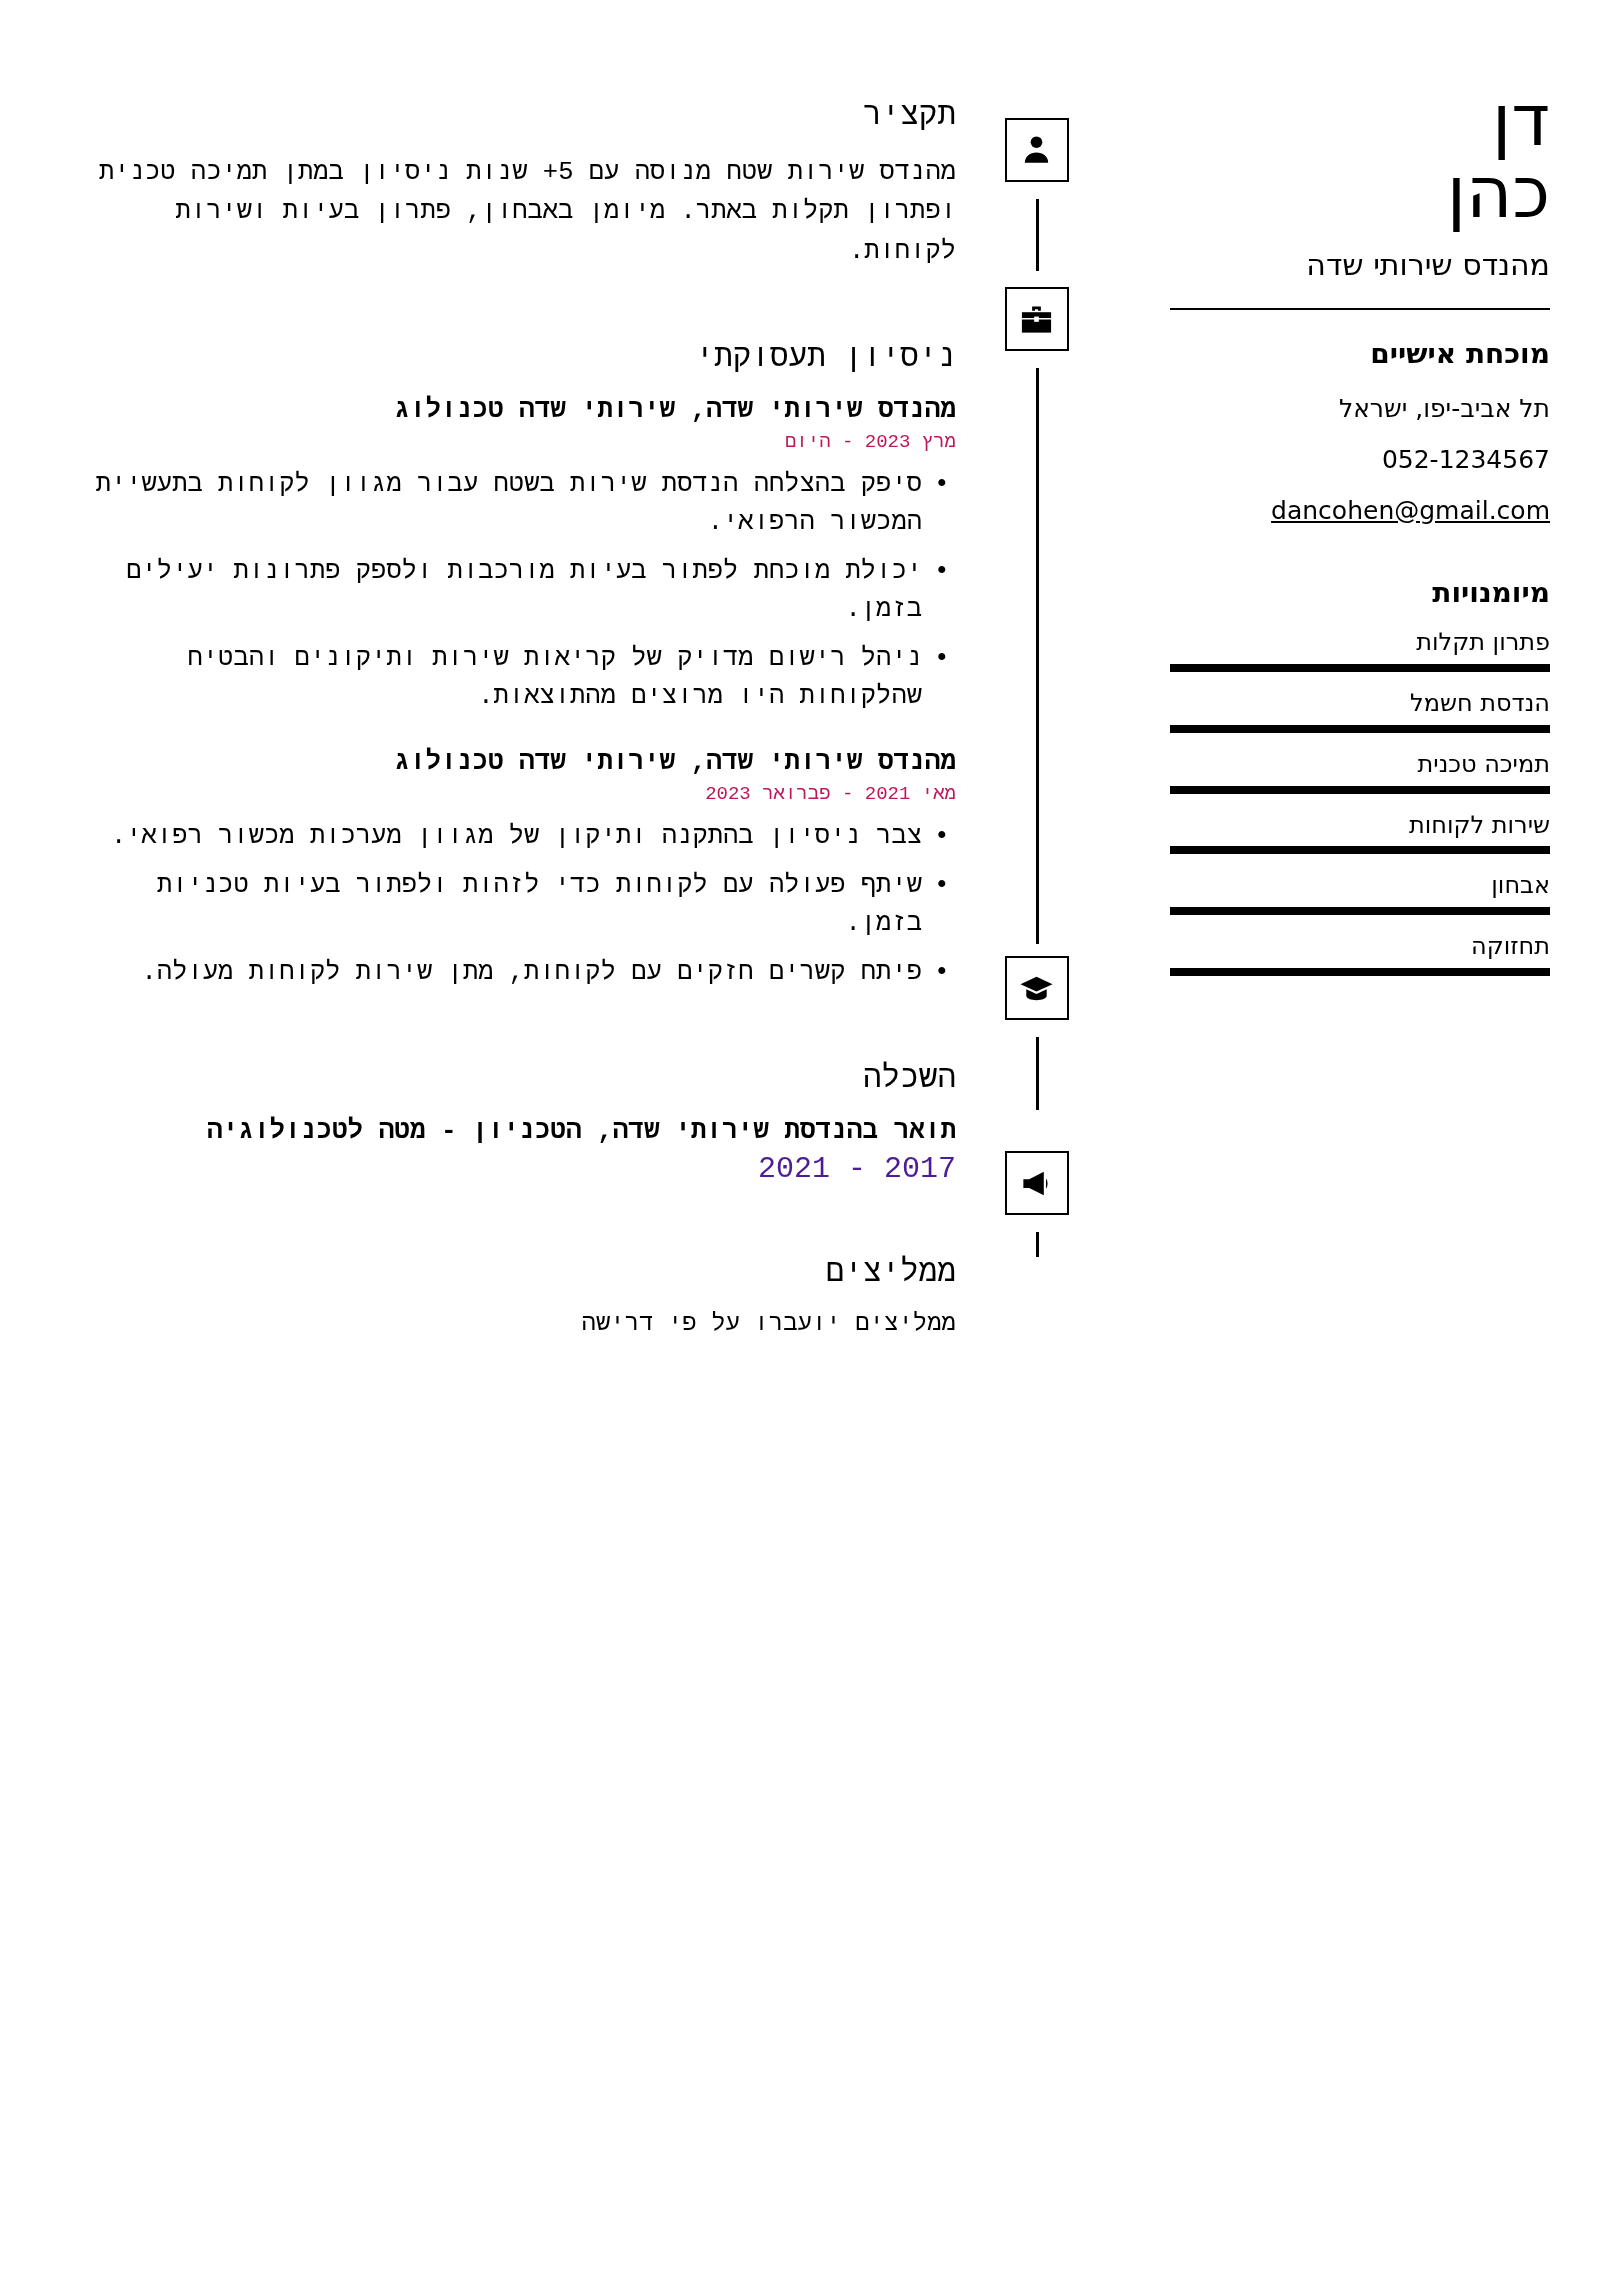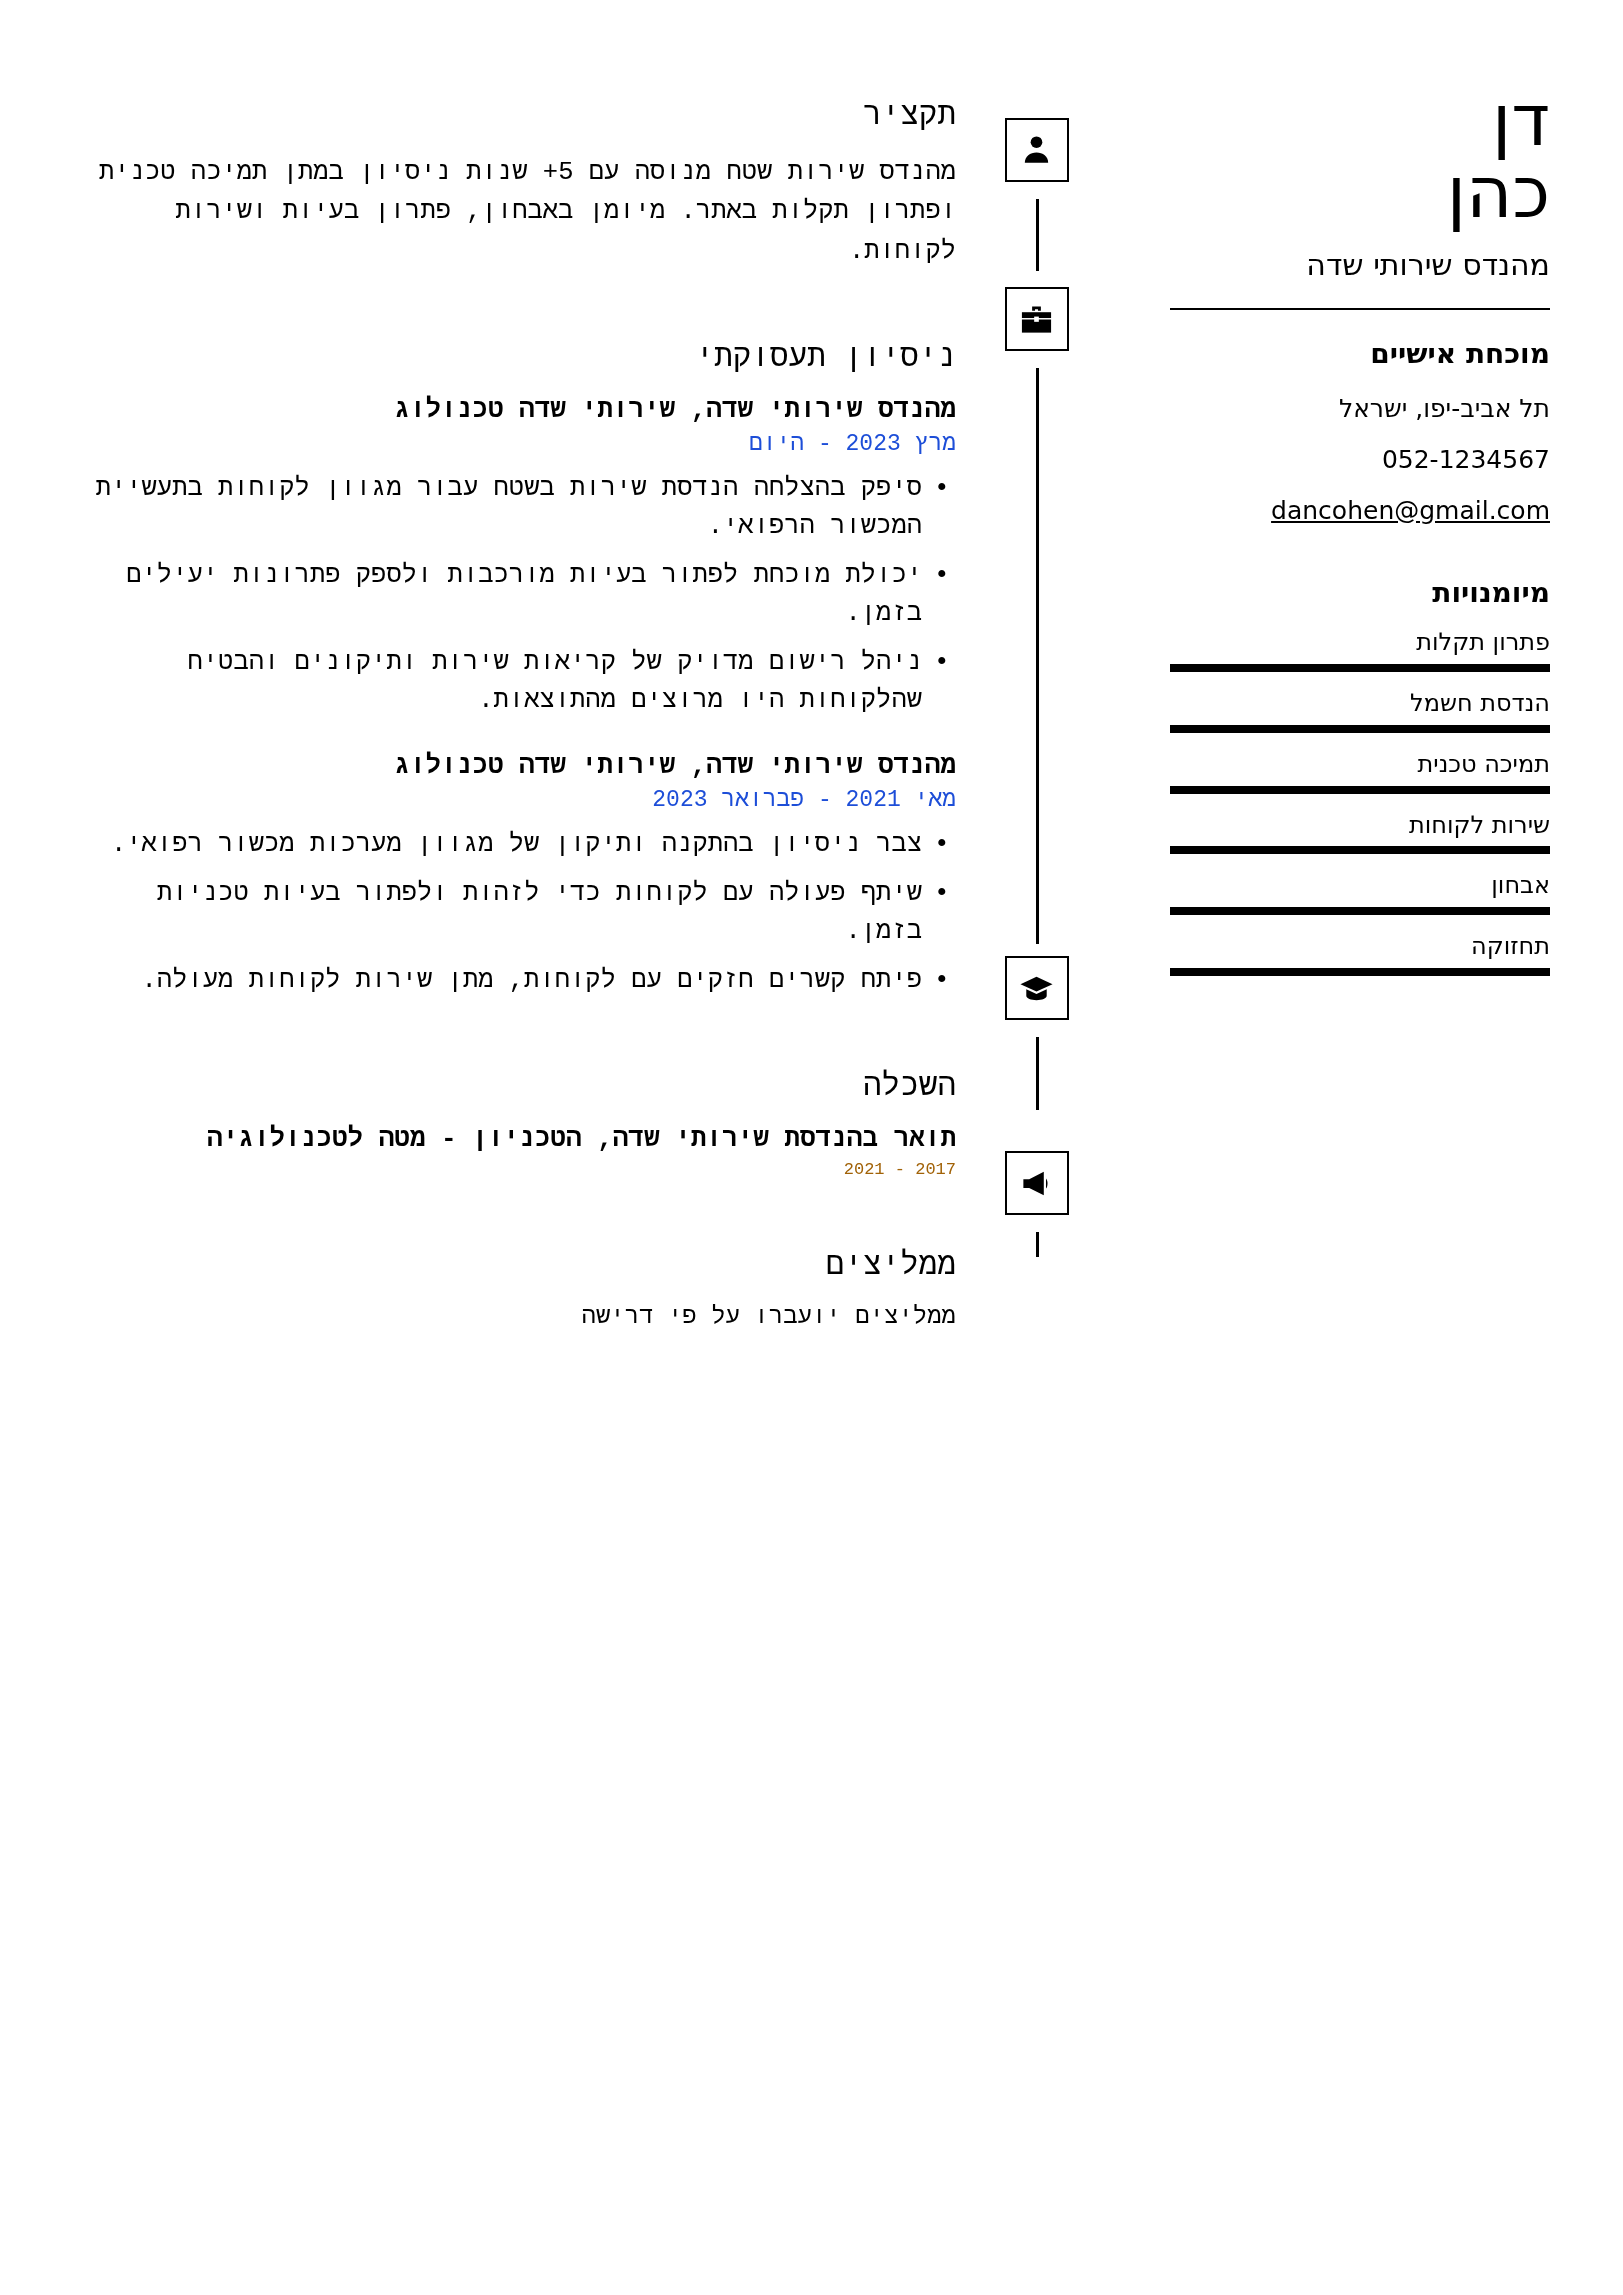--- a/index.html
+++ b/index.html
@@ -138,22 +138,22 @@
   }
   .job {
     margin-bottom: 30px;
   }
   .job-name {
     font-size: 26px;
     font-weight: bold;
     margin-bottom: 6.5px;
   }
   .job-dates {
-    font-size: 23px;
-    color: #1d4ed8;
+    font-size: 19px;
+    color: #be185d;
     margin-bottom: 13px;
   }
   ul.bullets {
     list-style: none;
     margin: 0;
     padding: 0;
   }
   ul.bullets li {
     font-size: 25.5px;
     line-height: 1.5;
@@ -169,22 +169,22 @@
     font-size: 26px;
   }
   .gap-md { height: 39px; }
   .gap-lg { height: 56px; }
   .edu-name {
     font-size: 26px;
     font-weight: bold;
     margin-bottom: 6.5px;
   }
   .edu-dates {
-    font-size: 17px;
-    color: #a16207;
+    font-size: 30px;
+    color: #4c1d95;
   }
   .refs-body {
     font-size: 24px;
   }
 </style>
 </head>
 <body>
 
 <div class="page">
   <div class="sheet">

